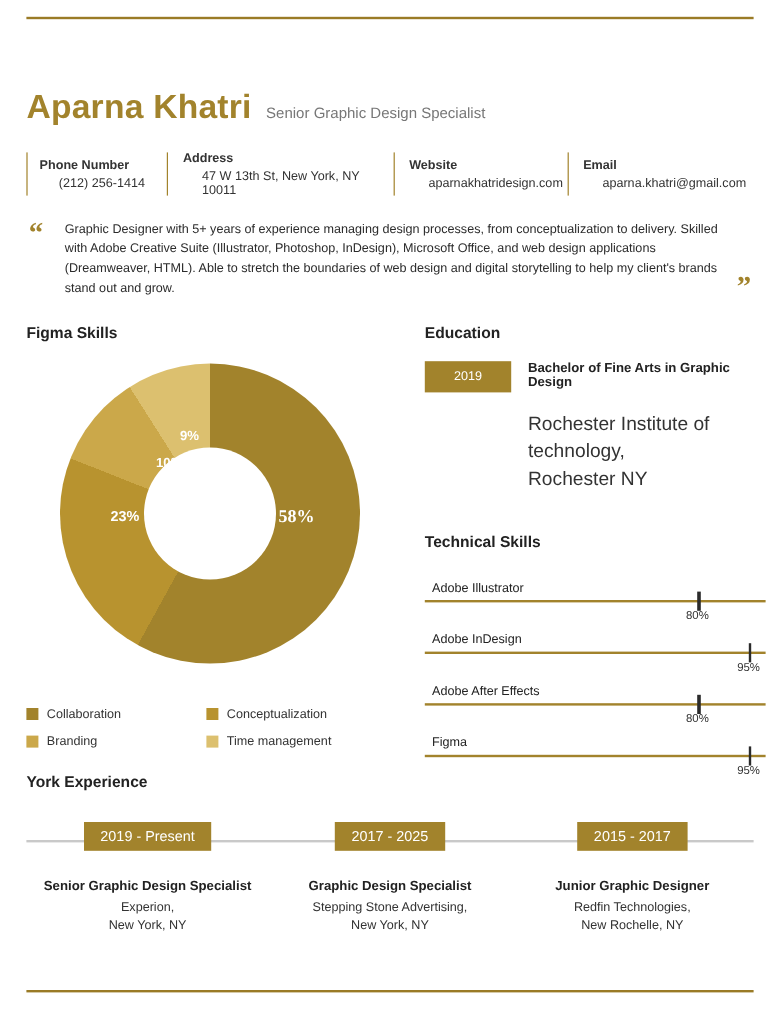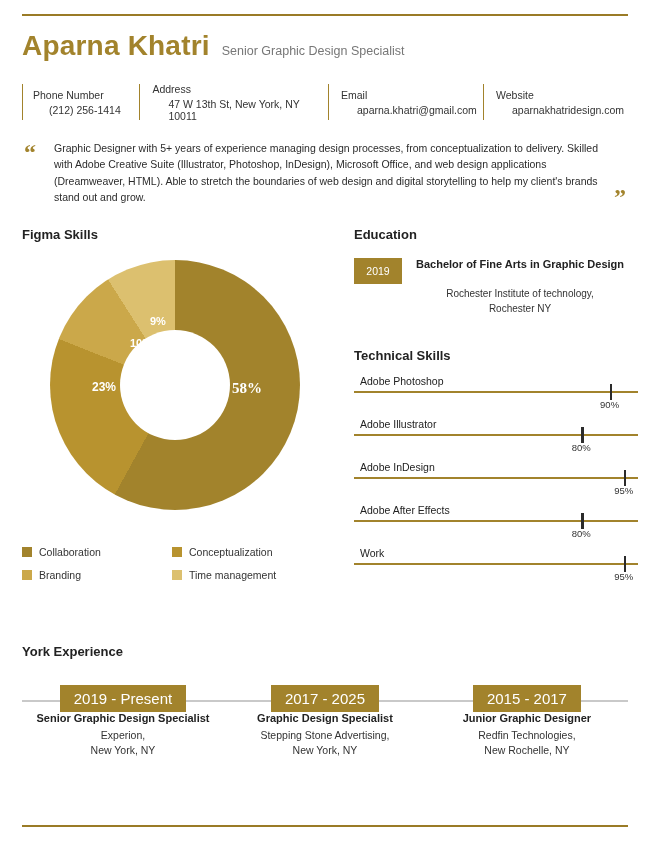--- a/index.html
+++ b/index.html
@@ -37,20 +37,21 @@
     padding-top: 30px;
     display: flex;
     align-items: baseline;
     gap: 12px;
   }
   .name {
     font-size: 28px;
     font-weight: bold;
     color: #a2832c;
     letter-spacing: 0.2px;
+    margin-top: 43px;
   }
   .role {
     font-size: 12.5px;
     color: #777;
   }
 
   
   .contact {
     margin-top: 22px;
     display: flex;
@@ -59,21 +60,21 @@
   .contact-item {
     padding: 0 12px;
     border-left: 1.5px solid #a2832c;
     display: flex;
     flex-direction: column;
     justify-content: center;
   }
   .contact-item:first-child { padding-left: 10px; }
   .contact-label {
     font-size: 10.5px;
-    font-weight: normal;
+    font-weight: bold;
     color: #333;
     margin-bottom: 3px;
   }
   .contact-value {
     font-size: 10.5px;
     color: #333;
     margin-left: 16px;
   }
   .c1 { width: 124px; }
   .c2 { width: 200px; }
@@ -171,41 +172,40 @@
     flex: 0 0 auto;
   }
 
   
   .edu-row {
     margin-top: 16px;
     display: flex;
     align-items: flex-start;
   }
   .edu-year {
-    width: 48px; height: 26px;
+    width: 72px; height: 26px;
     background: #a2832c;
     color: #fff;
     font-size: 10.5px;
     display: flex;
     align-items: center;
     justify-content: center;
     flex: 0 0 auto;
     margin-right: 14px;
   }
   .edu-deg {
     font-size: 11px;
     font-weight: bold;
     color: #222;
     margin-bottom: 17px;
   }
   .edu-school {
-    font-size: 10px;
+    font-size: 16px;
     color: #333;
     line-height: 1.45;
-    text-align: center;
   }
 
   
   .tech-wrap { margin-top: 32px; }
   .tech-item { margin-top: 12px; }
   .tech-name {
     font-size: 10.5px;
     color: #222;
     margin-bottom: 4px;
     padding-left: 6px;
@@ -252,22 +252,23 @@
   .work-item {
     width: 33.33%;
     display: flex;
     flex-direction: column;
     align-items: center;
     position: relative;
   }
   .work-period {
     background: #a2832c;
     color: #fff;
-    font-size: 15px;
+    font-size: 12px;
     padding: 5px 14px;
+    margin-bottom: 24px;
   }
   .work-title {
     font-size: 11px;
     font-weight: bold;
     color: #222;
     margin-bottom: 4px;
     text-align: center;
   }
   .work-company {
     font-size: 10.5px;
@@ -290,27 +291,27 @@
 
   <div class="contact">
     <div class="contact-item c1">
       <div class="contact-label">Phone Number</div>
       <div class="contact-value">(212) 256-1414</div>
     </div>
     <div class="contact-item c2">
       <div class="contact-label">Address</div>
       <div class="contact-value">47 W 13th St, New York, NY 10011</div>
     </div>
+    <div class="contact-item c4">
+      <div class="contact-label">Website</div>
+      <div class="contact-value">aparnakhatridesign.com</div>
+    </div>
     <div class="contact-item c3">
       <div class="contact-label">Email</div>
       <div class="contact-value">aparna.khatri@gmail.com</div>
-    </div>
-    <div class="contact-item c4">
-      <div class="contact-label">Website</div>
-      <div class="contact-value">aparnakhatridesign.com</div>
     </div>
   </div>
 
   <div class="summary">
     <span class="quote-open">“</span>
     <p>Graphic Designer with 5+ years of experience managing design processes, from conceptualization to delivery. Skilled with Adobe Creative Suite (Illustrator, Photoshop, InDesign), Microsoft Office, and web design applications (Dreamweaver, HTML). Able to stretch the boundaries of web design and digital storytelling to help my client's brands stand out and grow.</p>
     <span class="quote-close">”</span>
   </div>
 
   <div class="cols">
@@ -354,27 +355,20 @@
         <div class="edu-year">2019</div>
         <div>
           <div class="edu-deg">Bachelor of Fine Arts in Graphic Design</div>
           <div class="edu-school"><span id="edu-school-text">Rochester Institute of technology,<br>Rochester NY</span></div>
         </div>
       </div>
 
       <div class="tech-wrap">
         <div class="sec-title">Technical Skills</div>
 
-        <div class="tech-item">
-          <div class="tech-name">Adobe Photoshop</div>
-          <div class="tech-bar">
-            <div class="tech-marker" id="tm0" style="left: 90%;"></div>
-            <div class="tech-pct" id="tp0" style="left: 90%;">90%</div>
-          </div>
-        </div>
         <div class="tech-item-spacer"></div>
 
         <div class="tech-item">
           <div class="tech-name">Adobe Illustrator</div>
           <div class="tech-bar">
             <div class="tech-marker" id="tm1" style="left: 80%;"></div>
             <div class="tech-pct" id="tp1" style="left: 80%;">80%</div>
           </div>
         </div>
         <div class="tech-item-spacer"></div>
@@ -391,21 +385,21 @@
         <div class="tech-item">
           <div class="tech-name">Adobe After Effects</div>
           <div class="tech-bar">
             <div class="tech-marker" id="tm3" style="left: 80%;"></div>
             <div class="tech-pct" id="tp3" style="left: 80%;">80%</div>
           </div>
         </div>
         <div class="tech-item-spacer"></div>
 
         <div class="tech-item">
-          <div class="tech-name">Work</div>
+          <div class="tech-name">Figma</div>
           <div class="tech-bar">
             <div class="tech-marker" id="tm4" style="left: 95%;"></div>
             <div class="tech-pct" id="tp4" style="left: 95%;">95%</div>
           </div>
         </div>
       </div>
 
     </div>
   </div>
 

